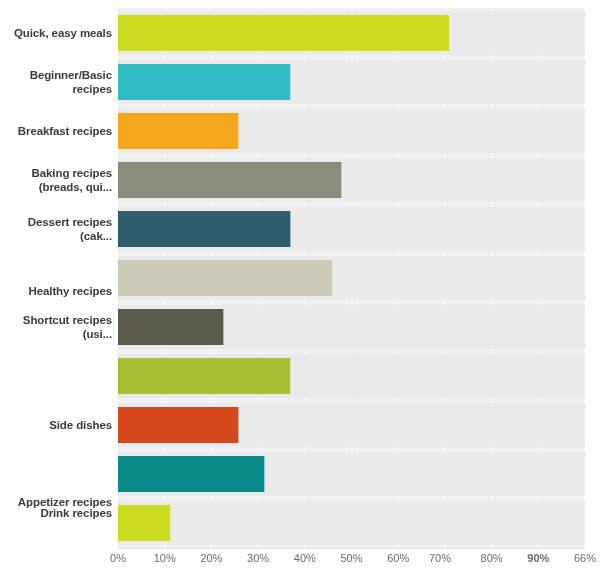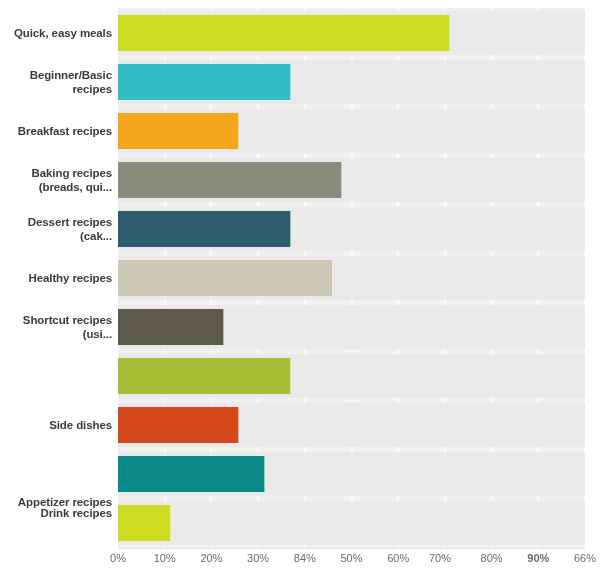--- a/index.html
+++ b/index.html
@@ -103,21 +103,21 @@
 <body>
 
 <div id="chart-root">
 
   <div id="label-column">
       <div class="cat-label" style="color: rgb(60, 60, 60); top: 17.5455px;">Quick, easy meals</div>
       <div class="cat-label" style="color: rgb(60, 60, 60); top: 59.6364px;">Beginner/Basic recipes</div>
       <div class="cat-label" style="color: rgb(60, 60, 60); top: 115.727px;">Breakfast recipes</div>
       <div class="cat-label" style="color: rgb(60, 60, 60); top: 157.818px;">Baking recipes (breads, qui...</div>
       <div class="cat-label" style="color: rgb(60, 60, 60); top: 206.909px;">Dessert recipes (cak...</div>
-      <div class="cat-label" style="color: rgb(60, 60, 60); top: 263px; text-align: right;">Healthy recipes</div>
+      <div class="cat-label" style="color: rgb(60, 60, 60); top: 276px; text-align: right;">Healthy recipes</div>
       <div class="cat-label" style="color: rgb(60, 60, 60); top: 305.091px;">Shortcut recipes (usi...</div>
       <div class="cat-label" style="color: rgb(60, 60, 60); top: 410.273px;">Side dishes</div>
       <div class="cat-label" style="color: rgb(60, 60, 60); top: 487px;">Appetizer recipes</div>
       <div class="cat-label" style="color: rgb(60, 60, 60); top: 498px;">Drink recipes</div>
     </div>
 
   <div id="plot-area">
     <div id="gridlines">
         <div class="gridline" style="left: 45.7px; background: rgb(250, 250, 250);"></div>
         <div class="gridline" style="left: 92.4px; background: rgb(250, 250, 250);"></div>
@@ -158,21 +158,21 @@
       </div>
   </div>
 
   <div id="axis-baseline"></div>
 
   <div id="x-axis">
       <div class="tick-label" style="left: 118px; color: rgb(107, 107, 107);">0%</div>
       <div class="tick-label" style="left: 164.7px; color: rgb(107, 107, 107);">10%</div>
       <div class="tick-label" style="left: 211.4px; color: rgb(107, 107, 107);">20%</div>
       <div class="tick-label" style="left: 258.1px; color: rgb(107, 107, 107);">30%</div>
-      <div class="tick-label" style="left: 304.8px; color: rgb(107, 107, 107);">84%</div>
+      <div class="tick-label" style="left: 304.8px; color: rgb(107, 107, 107);">40%</div>
       <div class="tick-label" style="left: 351.5px; color: rgb(107, 107, 107);">50%</div>
       <div class="tick-label" style="left: 398.2px; color: rgb(107, 107, 107);">60%</div>
       <div class="tick-label" style="left: 440px; color: rgb(107, 107, 107);">70%</div>
       <div class="tick-label" style="left: 491.6px; color: rgb(107, 107, 107);">80%</div>
       <div class="tick-label" style="left: 538.3px; color: rgb(107, 107, 107); font-weight: bold;">90%</div>
       <div class="tick-label" style="left: 585px; color: rgb(107, 107, 107);">66%</div>
     </div>
 
 </div>
 

